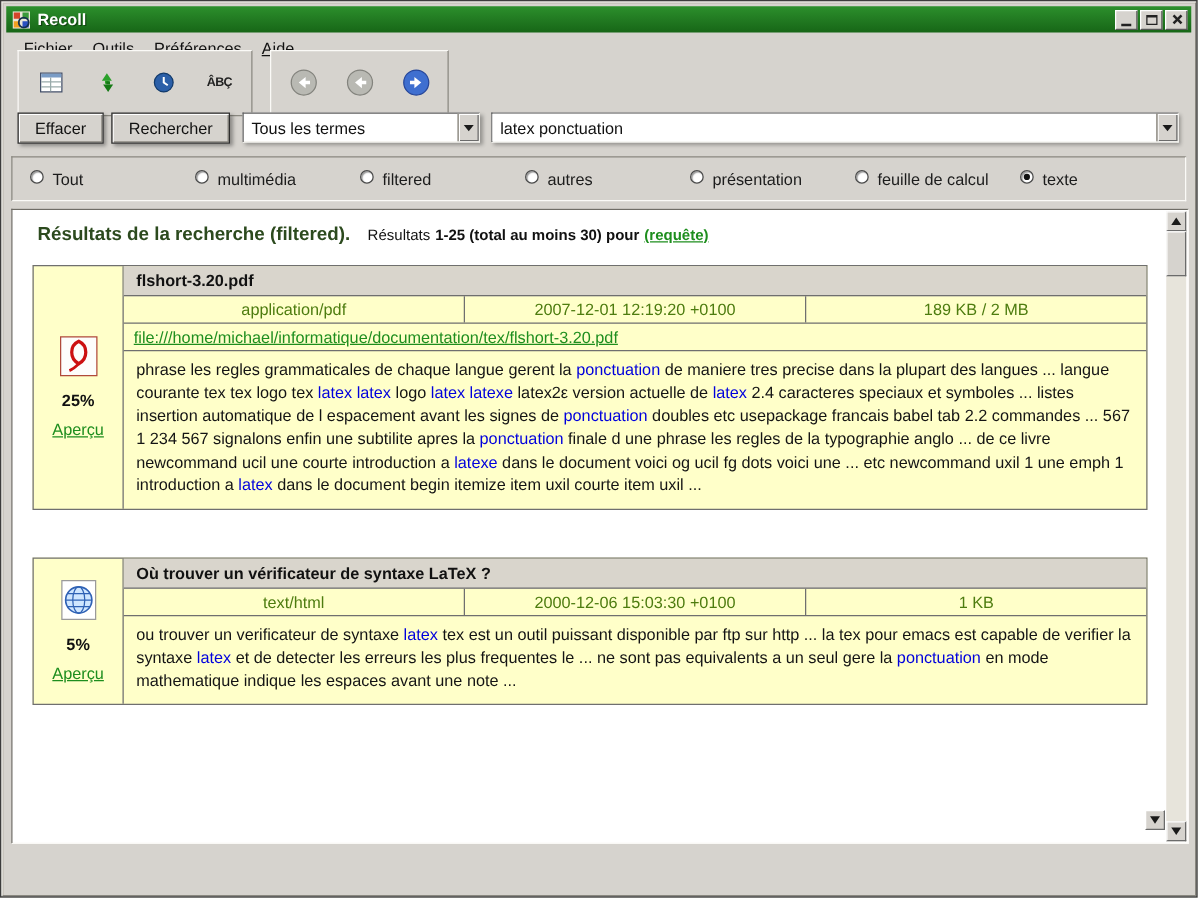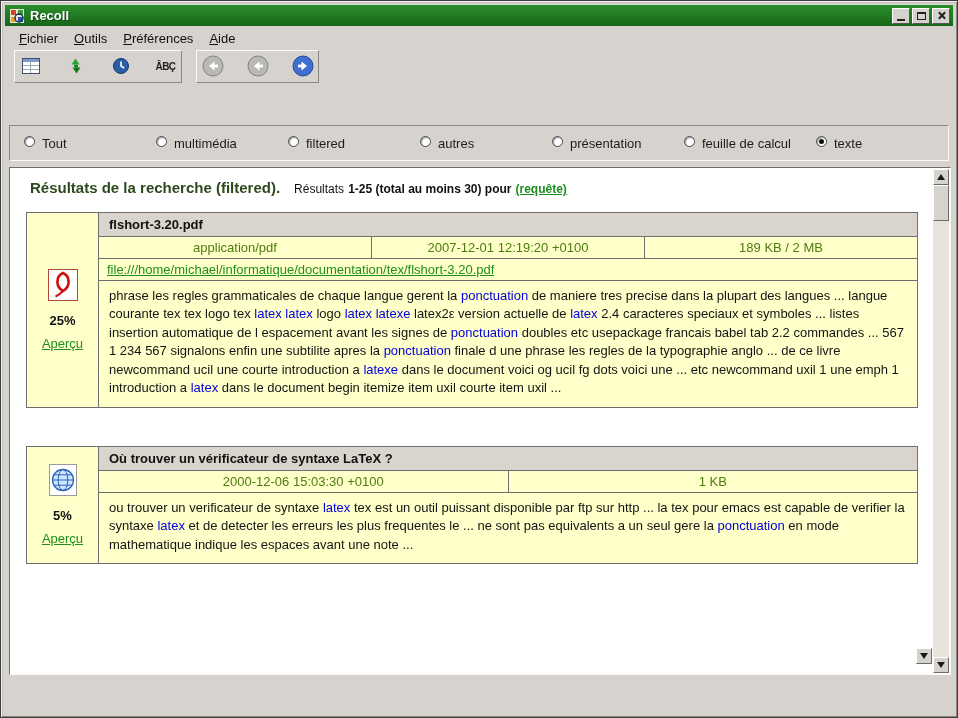--- a/index.html
+++ b/index.html
@@ -28,21 +28,21 @@
 
   
   .menubar{position:absolute;left:4px;top:26px;right:4px;height:22px;display:flex;
     align-items:center;padding-left:6px;font-size:13px;color:#111;}
   .menu-item{padding:3px 8px;}
   .menu-item u{text-decoration:underline;}
 
   
   .toolbar{position:absolute;left:4px;top:48px;right:4px;height:34px;display:flex;
     align-items:center;gap:14px;padding-left:9px;}
-  .tool-group{display:flex;align-items:center;gap:18px;padding:2px;
+  .tool-group{display:flex;align-items:center;gap:18px;padding:12px;
     border:1px solid;border-color:#fbfaf7 #8a8880 #8a8880 #fbfaf7;background:#d6d3ce;}
   .tool-btn{width:27px;height:27px;display:flex;align-items:center;justify-content:center;background:#d6d3ce;}
   .abc-label{font-size:10px;font-weight:bold;color:#222;letter-spacing:-0.5px;}
 
   
   .searchrow{position:absolute;left:4px;top:86px;right:4px;height:30px;display:flex;
     align-items:center;padding-left:9px;}
   .btn{height:25px;padding:0 13px;background:#d6d3ce;border:1px solid #2e2e2e;
     box-shadow:inset 1px 1px 0 #fff, inset -1px -1px 0 #8a8880, 2px 2px 3px rgba(0,0,0,.35);
     font-size:13px;color:#111;display:flex;align-items:center;}
@@ -195,20 +195,36 @@
       <span class="tool-btn">
         <svg width="24" height="24">
             <circle cx="12" cy="12" r="10" fill="#3f6fd0" stroke="#27479a"></circle>
             <path d="M10.5 7.5 L16 12 L10.5 16.5 Z" fill="#fff"></path>
             <rect x="7" y="10.6" width="4.5" height="2.8" fill="#fff"></rect>
           </svg>
       </span>
     </div>
   </div>
 
+  <div class="searchrow">
+    <button class="btn btn-effacer">Effacer</button>
+    <button class="btn btn-rechercher">Rechercher</button>
+    <div class="combo combo-mode">
+      <span class="combo-text">Tous les termes</span>
+      <span class="combo-arrow">
+          <span class="tri-down"></span>
+        </span>
+    </div>
+    <div class="combo combo-query">
+      <input class="query-input" value="latex ponctuation" style="">
+      <span class="combo-arrow">
+          <span class="tri-down"></span>
+        </span>
+    </div>
+  </div>
 
   <div class="filterbar">
     <label class="filter-item">
         <span class="radio"></span>
         <span>Tout</span>
       </label>
     <label class="filter-item">
         <span class="radio"></span>
         <span>multimédia</span>
       </label>
@@ -278,20 +294,21 @@
                 <line x1="7" y1="11.8" x2="25" y2="11.8" stroke="#2f62b5"></line>
                 <line x1="7" y1="22.2" x2="25" y2="22.2" stroke="#2f62b5"></line>
               </svg>
           </span>
           <span class="pct">5%</span>
           <a class="preview-link">Aperçu</a>
         </div>
         <div class="entry-right">
           <div class="entry-title">Où trouver un vérificateur de syntaxe LaTeX ?</div>
           <div class="entry-meta">
+            <div class="meta-cell">text/html</div>
             <div class="meta-cell">2000-12-06 15:03:30 +0100</div>
             <div class="meta-cell">1 KB</div>
           </div>
           <div class="entry-snippet"><span>ou trouver un verificateur de syntaxe </span><span class="hl">latex</span><span> tex est un outil puissant disponible par ftp sur http ... la tex pour emacs est capable de verifier la syntaxe </span><span class="hl">latex</span><span> et de detecter les erreurs les plus frequentes le ... ne sont pas equivalents a un seul gere la </span><span class="hl">ponctuation</span><span> en mode mathematique indique les espaces avant une note ...</span></div>
         </div>
       </div>
 
     </div>
 
     <div class="scrollbar">

